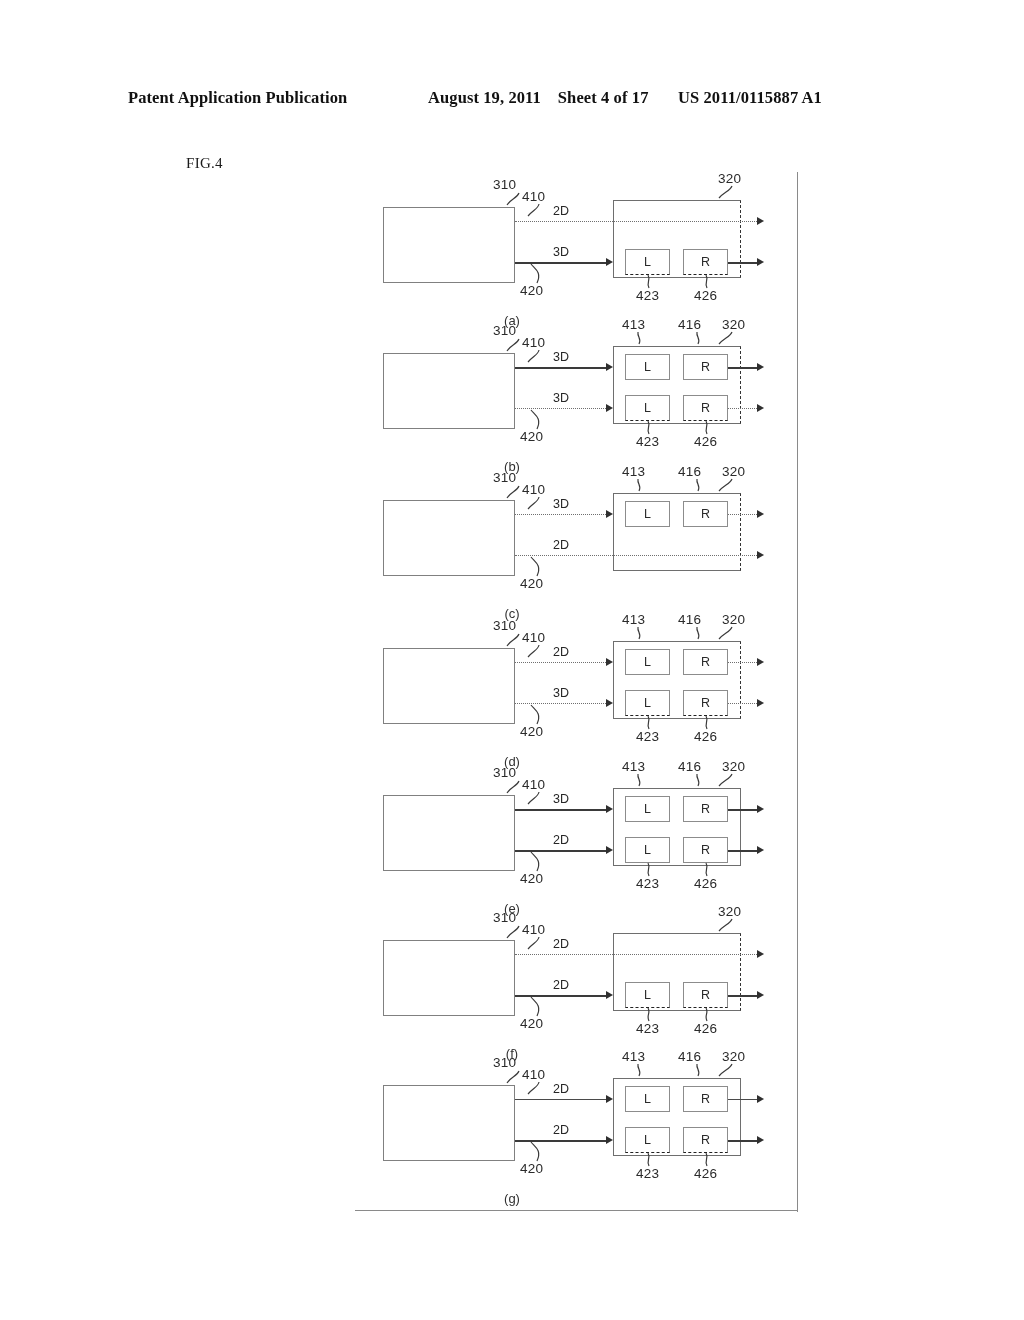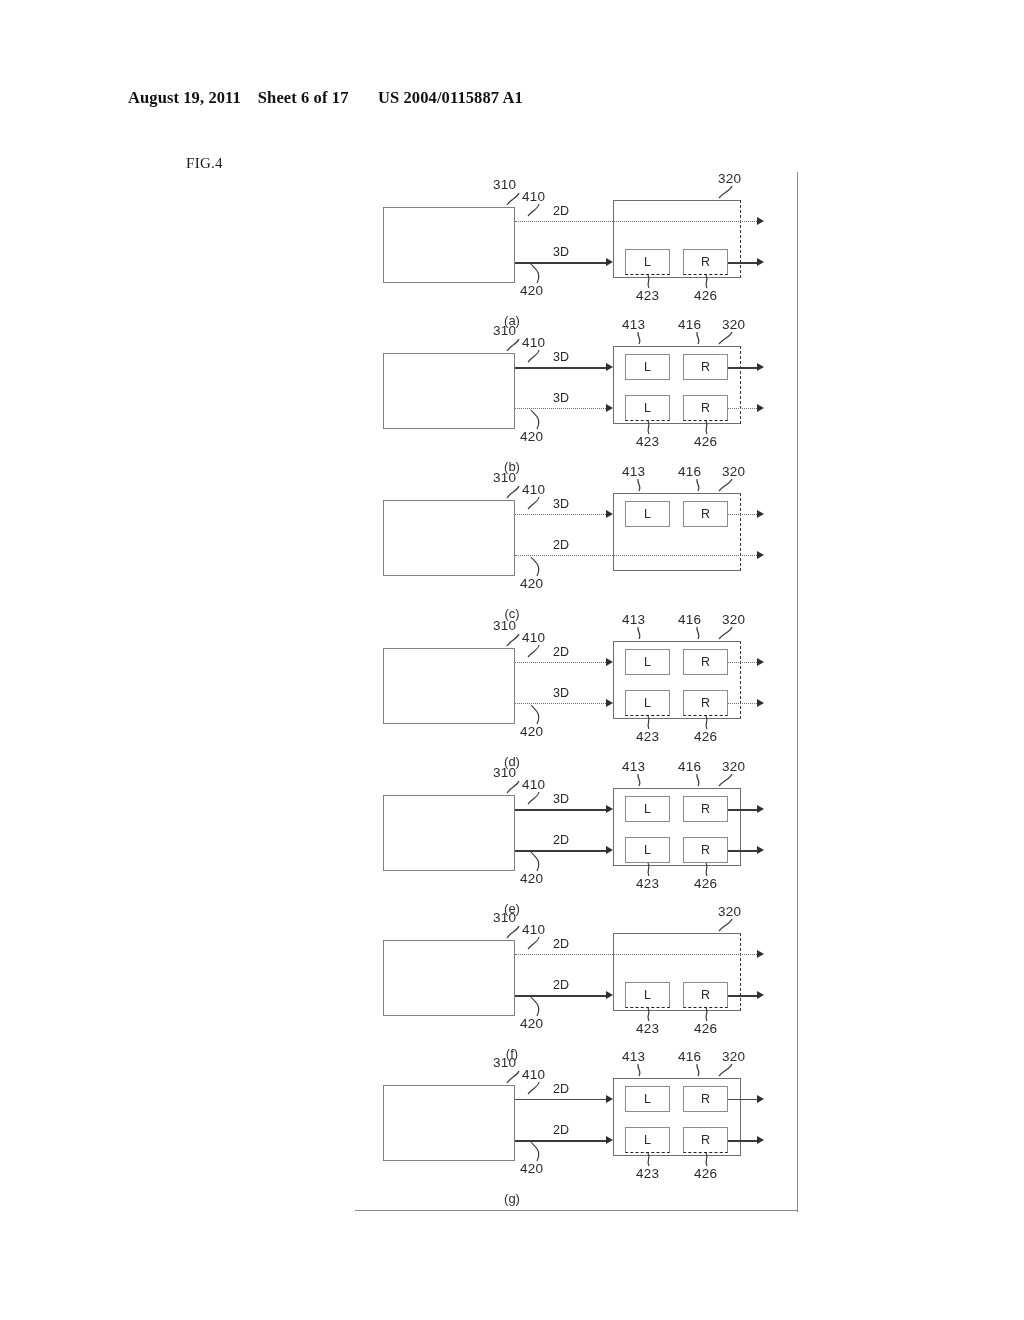--- a/index.html
+++ b/index.html
@@ -100,26 +100,27 @@
   .leader{position:absolute;}
   .leader svg{display:block;overflow:visible;}
 </style>
 </head>
 <body>
 
 <div class="page">
 
   <div class="hdr">
     <div class="hdr-inner">
+      <div class="hdr-a">Patent Application Publication</div>
       <div class="hdr-b">
         <span>August 19, 2011</span>
         <span>&nbsp;&nbsp;</span>
-        <span>Sheet 6 of 17</span>
-      </div>
-      <div class="hdr-c">US 2004/0115887 A1</div>
+        <span>Sheet 4 of 17</span>
+      </div>
+      <div class="hdr-c">US 2011/0115887 A1</div>
     </div>
   </div>
 
   <div class="figlabel">FIG.4</div>
 
   <div class="frame-right"></div>
   <div class="frame-bottom"></div>
 
   <div id="panels-root">
       <div class="panel" style="top: 172px;">

